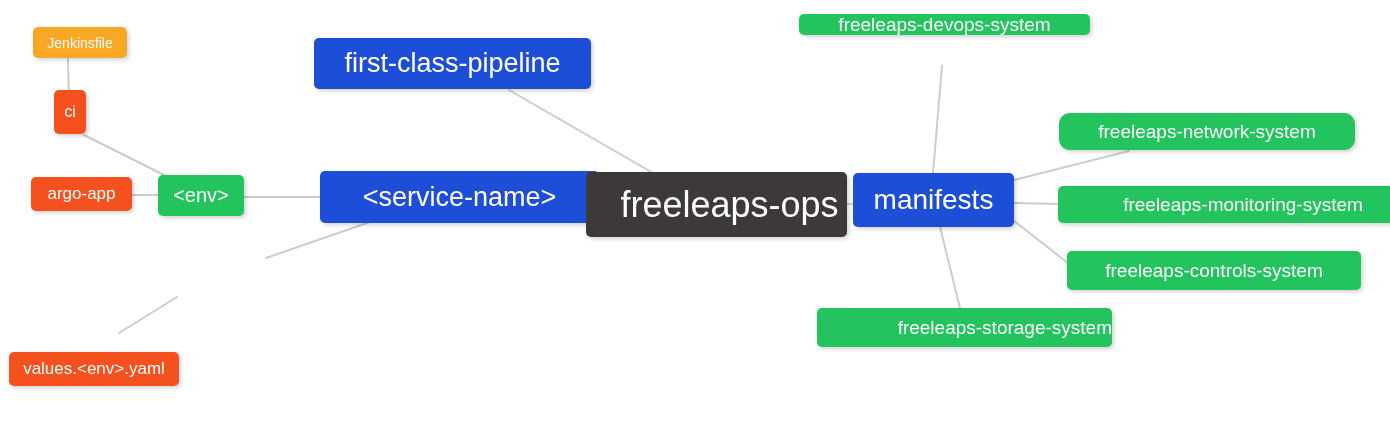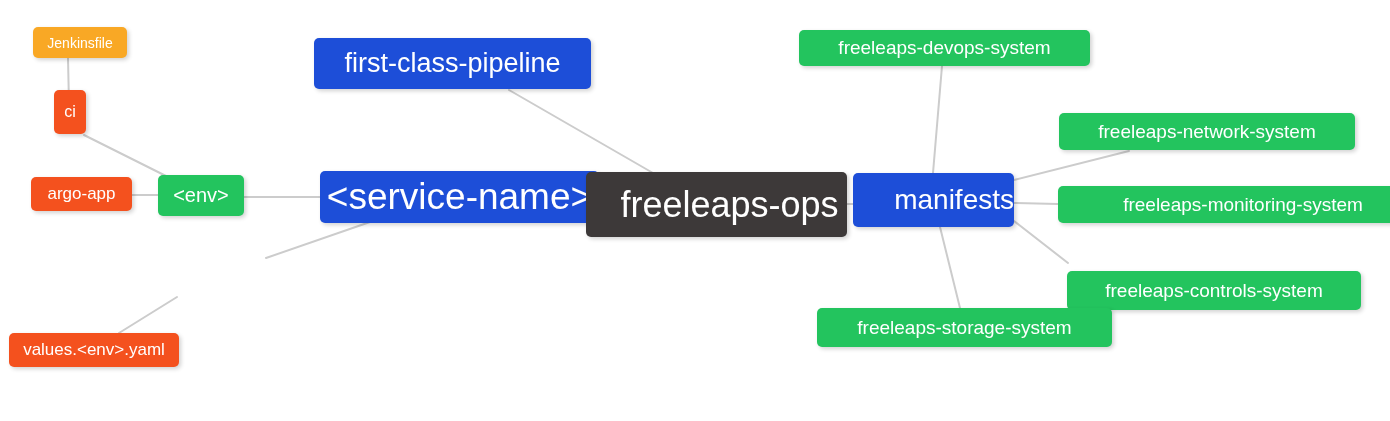--- a/index.html
+++ b/index.html
@@ -37,30 +37,30 @@
   .red    { background: #F4511E; }
   .green  { background: #23C45E; }
   .blue   { background: #1d4ed8; }
   .dark   { background: #3D3939; }
 
   #n-jenkinsfile { left: 33px;   top: 27px;  width: 94px;  height: 31px; font-size: 14px; }
   #n-ci          { left: 54px;   top: 90px; width: 32px;  height: 44px; font-size: 16px; }
   #n-argo-app    { left: 31px;   top: 177px; width: 101px;  height: 34px; font-size: 17px; }
   #n-env         { left: 158px;  top: 175px; width: 86px;  height: 41px; font-size: 20px; }
   #n-helm-pkg    { left: 150px;  top: 257px; width: 117px; height: 39px; font-size: 20px; }
-  #n-values      { left: 9px;    top: 333px; width: 170px; height: 34px; font-size: 17px; }
+  #n-values      { left: 9px;    top: 352px; width: 170px; height: 34px; font-size: 17px; }
   #n-pipeline    { left: 314px;  top: 38px;  width: 277px; height: 51px; font-size: 27px; }
-  #n-service     { left: 320px;  top: 171px; width: 279px; height: 52px; font-size: 37px; }
+  #n-service     { left: 320px;  top: 171px; width: 279px; height: 52px; font-size: 27px; }
   #n-ops         { left: 586px;  top: 172px; width: 261px; height: 65px; font-size: 36px; padding-left: 26px; }
-  #n-manifests   { left: 853px;  top: 173px; width: 161px; height: 54px; font-size: 28px; justify-content: flex-end; }
-  #n-devops      { left: 799px;  top: 30px;  width: 291px; height: 36px; font-size: 19px; }
-  #n-network     { left: 1059px; top: 113px; width: 296px; height: 37px; font-size: 19px; }
+  #n-manifests   { left: 853px;  top: 173px; width: 161px; height: 54px; font-size: 28px; }
+  #n-devops      { left: 799px;  top: 14px;  width: 291px; height: 21px; font-size: 19px; }
+  #n-network     { left: 1059px; top: 113px; width: 296px; height: 37px; font-size: 19px; border-radius: 11px; }
   #n-monitoring  { left: 1058px; top: 186px; width: 370px; height: 37px; font-size: 19px; }
-  #n-controls    { left: 1067px; top: 271px; width: 294px; height: 39px; font-size: 19px; }
-  #n-storage     { left: 817px;  top: 308px; width: 295px; height: 39px; font-size: 19px; }
+  #n-controls    { left: 1067px; top: 251px; width: 294px; height: 39px; font-size: 19px; }
+  #n-storage     { left: 817px;  top: 308px; width: 295px; height: 39px; font-size: 19px; justify-content: flex-end; }
 </style>
 </head>
 <body>
 
 <div id="canvas">
 
   <svg id="edges" viewBox="0 0 1390 421" xmlns="http://www.w3.org/2000/svg">
     <line x1="68" y1="58" x2="69" y2="105"></line>
     <line x1="84" y1="135" x2="168" y2="177"></line>
     <line x1="122" y1="195" x2="158" y2="195"></line>

